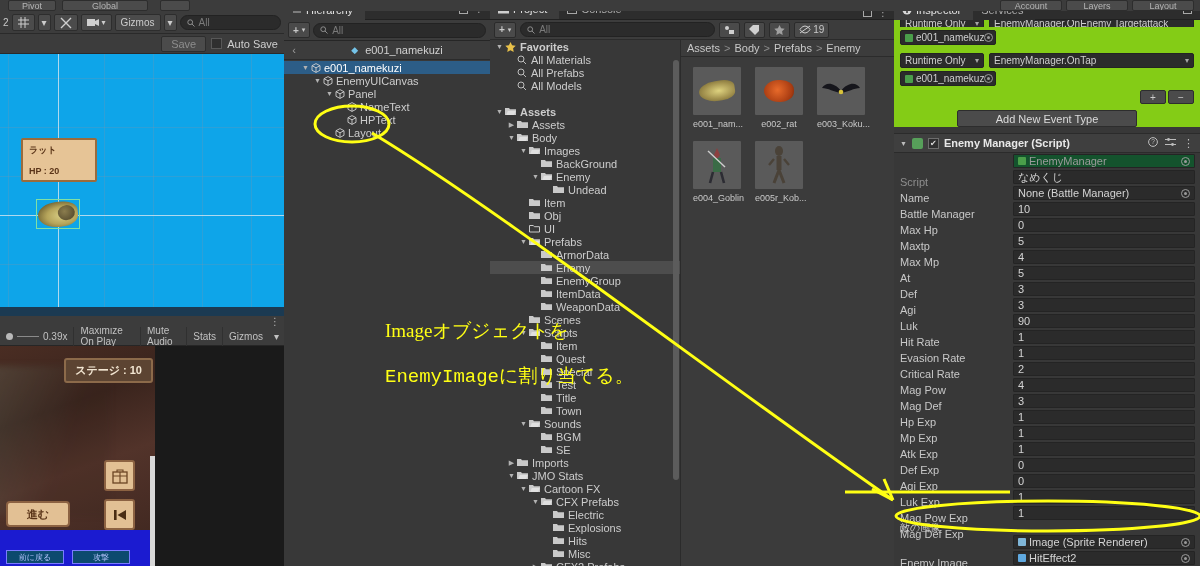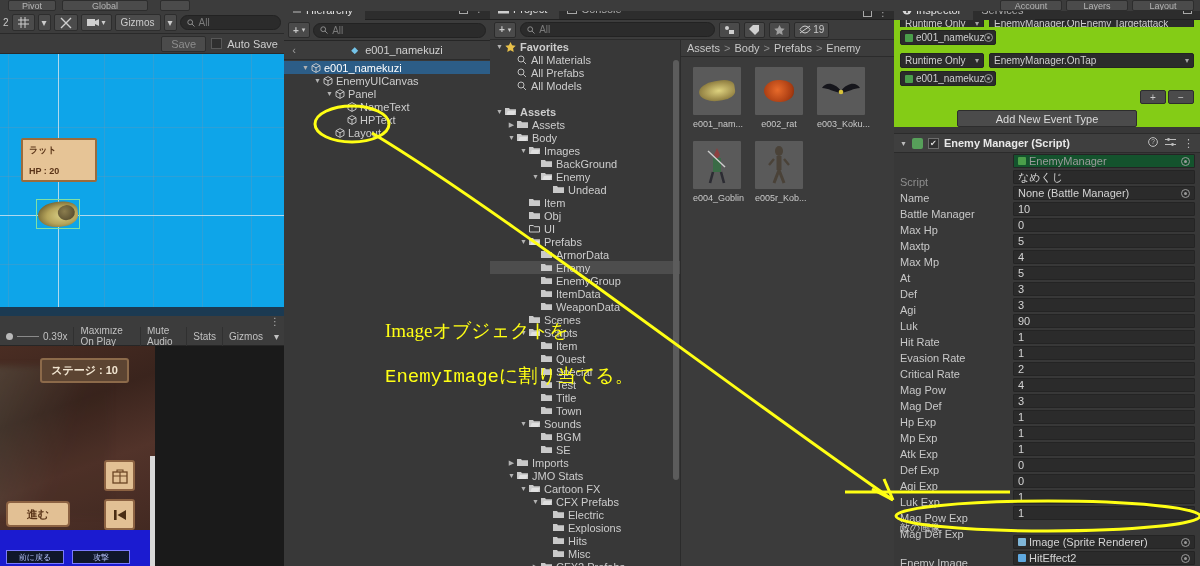--- a/index.html
+++ b/index.html
@@ -102,40 +102,40 @@
     position:absolute; left:0; top:0; width:155px; height:220px;
     background:linear-gradient(160deg,#4a2d23 0%,#3a241d 30%,#52332a 55%,#3c251e 100%);
     overflow:hidden;
   }
   .game-screen:before{
     content:""; position:absolute; left:-10px; top:20px; width:120px; height:150px;
     background:linear-gradient(110deg, rgba(120,150,130,.22), rgba(40,30,25,.1) 60%);
     filter:blur(3px);
   }
   .stage-badge {
-    position:absolute; right:26px; top:12px; background:#5c4432; border:2px solid #8c6a4a;
+    position:absolute; right:2px; top:12px; background:#5c4432; border:2px solid #8c6a4a;
     border-radius:3px; padding:3px 9px; color:#f2e6d2; font-size:11px; font-weight:bold;
     white-space:nowrap;
   }
   .btn-wood {
     position:absolute; background:#e2c094; border:2px solid #8c6242; border-radius:4px;
     color:#5a3418; font-weight:bold; display:flex; align-items:center; justify-content:center;
   }
   .advance-btn { left:6px; top:155px; width:64px; height:26px; font-size:11px; }
   .icon-bag { right:20px; top:114px; width:31px; height:31px; font-size:14px;
     background:#e2c094; border:2px solid #8c6242; border-radius:3px;
     position:absolute; display:flex; align-items:center; justify-content:center; color:#6b4423; }
   .icon-prev { right:20px; top:153px; width:31px; height:31px;
     background:#e2c094; border:2px solid #8c6242; border-radius:3px;
     position:absolute; display:flex; align-items:center; justify-content:center; color:#5a3418; font-size:15px;}
   .blue-bar {
     position:absolute; left:0; bottom:0; width:150px; height:36px; background:#1b1bd0;
   }
   .blue-bar .bb {
-    position:absolute; bottom:2px; height:14px; background:#0f172a; border:1px solid #7a7aff;
+    position:absolute; bottom:2px; height:14px; background:#0c4a6e; border:1px solid #7a7aff;
     color:#b9c6ff; font-size:8px; display:flex; align-items:center; justify-content:center;
   }
   .game-scrollbar { position:absolute; left:150px; top:110px; width:5px; height:110px; background:#d8d8d8; }
 
   
   #hier { left:284px; top:0; width:206px; height:566px; background:#383838; }
   .hier-head { display:flex; align-items:center; height:20px; background:#2d2d2d; }
   .hier-head .lockrow { margin-left:auto; display:flex; gap:6px; padding-right:6px; color:#a8a8a8; font-size:10px;}
   .breadcrumb-bar {
     height:19px; background:#3c3c3c; display:flex; align-items:center; gap:4px;

